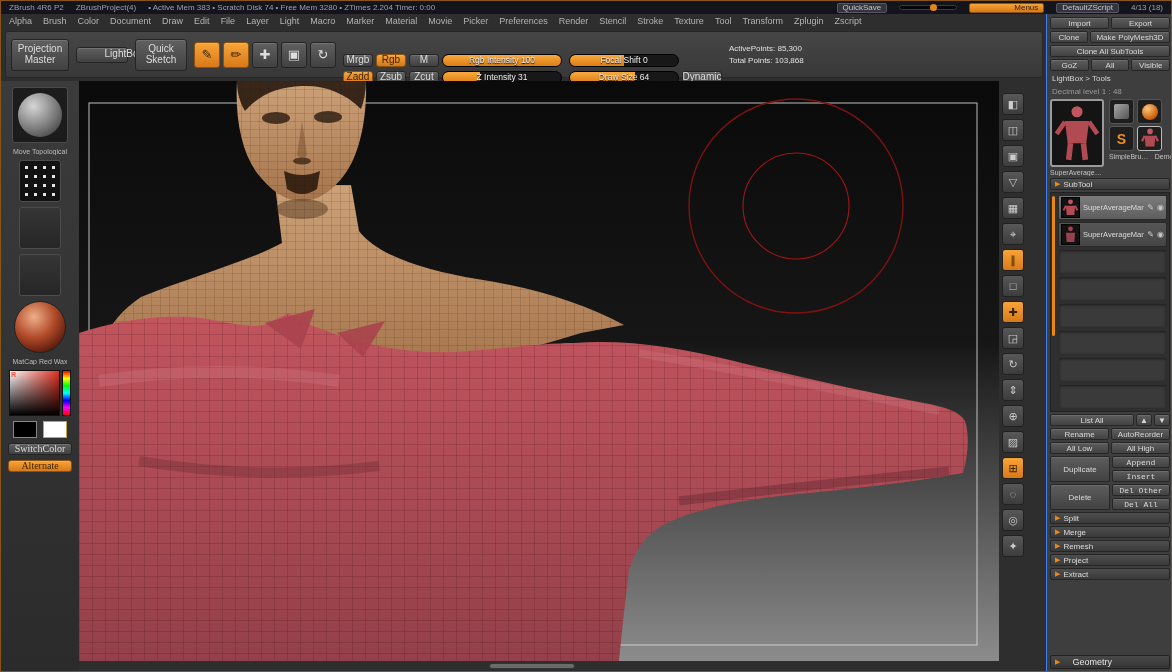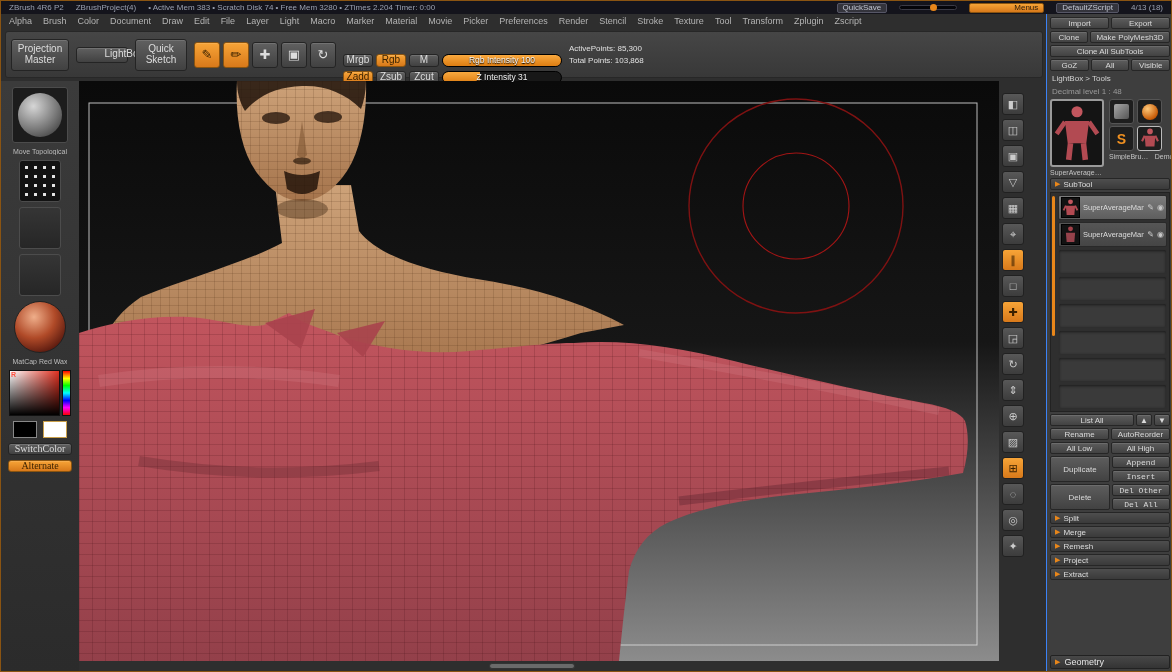--- a/index.html
+++ b/index.html
@@ -110,21 +110,21 @@
           display:flex;align-items:center;gap:3px;padding:1px 2px;color:#ddd;}
   .st-row.selected{background:linear-gradient(#7c7c7c,#5e5e5e);}
   .st-row.empty{background:#3a3a3a;box-shadow:inset 0 1px 3px rgba(0,0,0,.55);border-color:#2e2e2e;}
   .st-thumb{width:19px;height:21px;background:#121212;border:1px solid #000;flex:none;}
   .st-name{flex:1;font-size:7.5px;overflow:hidden;white-space:nowrap;}
   .st-ico{font-size:8px;color:#c8c8c8;flex:none;}
   .arrow-btn{flex:none;width:16px;}
   .grow{flex:1;}
   .tp-palette-header{height:14px;background:linear-gradient(#484848,#343434);border:1px solid #222;
                      border-radius:2px;color:#e4e4e4;font-size:9px;display:flex;align-items:center;
-                     padding:0 4px;gap:4px;}
+                     padding:0 4px;gap:12px;}
 </style>
 </head>
 <body>
 
 <div class="app">
 
   <div class="titlebar">
     <span>ZBrush 4R6 P2</span>
     <span>ZBrushProject(4)</span>
     <span>• Active Mem 383 • Scratch Disk 74 • Free Mem 3280 • ZTimes 2.204 Timer: 0:00</span>
@@ -209,20 +209,35 @@
             <div class="btn tsm">Zsub</div>
             <div class="btn tsm">Zcut</div>
           </div>
         <div class="slider w120">
           <div class="fill" style="width: 31%;"></div>
           <span class="slabel">Z Intensity 31</span>
         </div>
       </div>
     </div>
 
+    <div class="tb-group">
+      <div class="tb-line">
+        <div class="slider w110">
+          <div class="fill" style="width: 50%;"></div>
+          <span class="slabel">Focal Shift 0</span>
+        </div>
+      </div>
+      <div class="tb-line">
+        <div class="slider w110">
+          <div class="fill" style="width: 60%;"></div>
+          <span class="slabel">Draw Size 64</span>
+        </div>
+        <div class="btn tsm" style="width:40px">Dynamic</div>
+      </div>
+    </div>
 
     <div class="points">
       <div>ActivePoints: 85,300</div>
       <div>Total Points: 103,868</div>
     </div>
   </div>
 
   <div class="leftshelf">
     <div class="thumb brush-thumb">
       <div class="brush-sphere"></div>

